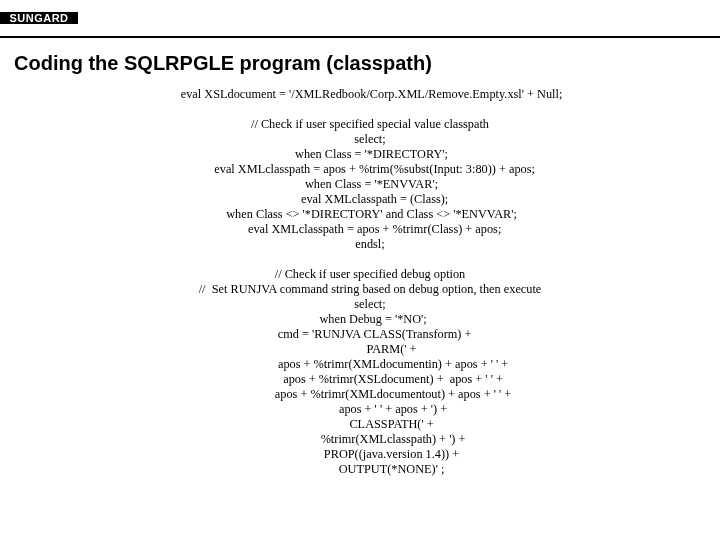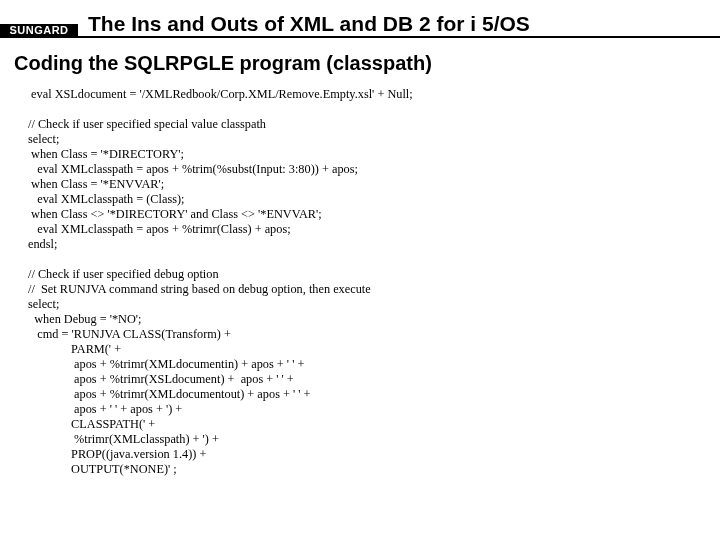--- a/index.html
+++ b/index.html
@@ -5,21 +5,21 @@
   * { margin: 0; padding: 0; box-sizing: border-box; }
   body {
     width: 720px;
     height: 540px;
     background: #fff;
     font-family: Arial, Helvetica, sans-serif;
     overflow: hidden;
   }
   .header {
     display: flex;
-    align-items: flex-end;
+    align-items: center;
     height: 36px;
   }
   .logo {
     background: #000;
     color: #fff;
     font-weight: bold;
     font-size: 11px;
     letter-spacing: 0.5px;
     display: flex;
     align-items: center;
@@ -46,28 +46,28 @@
     color: #000;
     padding: 14px 0 0 14px;
   }
   .codeblock {
     font-family: "Times New Roman", Times, serif;
     font-size: 12.3px;
     line-height: 1.22;
     color: #000;
     padding: 12px 8px 0 28px;
     white-space: pre;
+    text-align: center;
   }
 </style>
 </head>
 <body>
 
 <div class="header">
   <div class="logo">SUNGARD</div>
-  <div class="title">The Ins and Outs of XML and DB 2 for i 5/OS</div>
 </div>
 <div class="divider"></div>
 
 <div class="subhead">Coding the SQLRPGLE program (classpath)</div>
 
 <div class="codeblock"> eval XSLdocument = '/XMLRedbook/Corp.XML/Remove.Empty.xsl' + Null;
 
 // Check if user specified special value classpath
 select;
  when Class = '*DIRECTORY';

